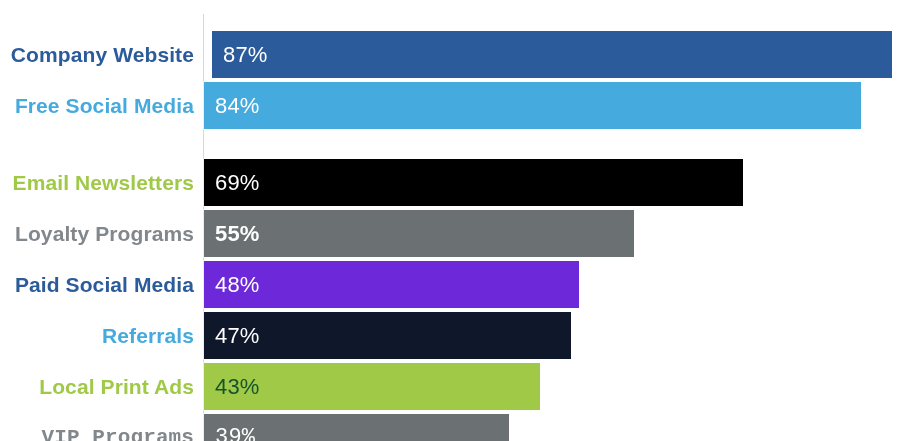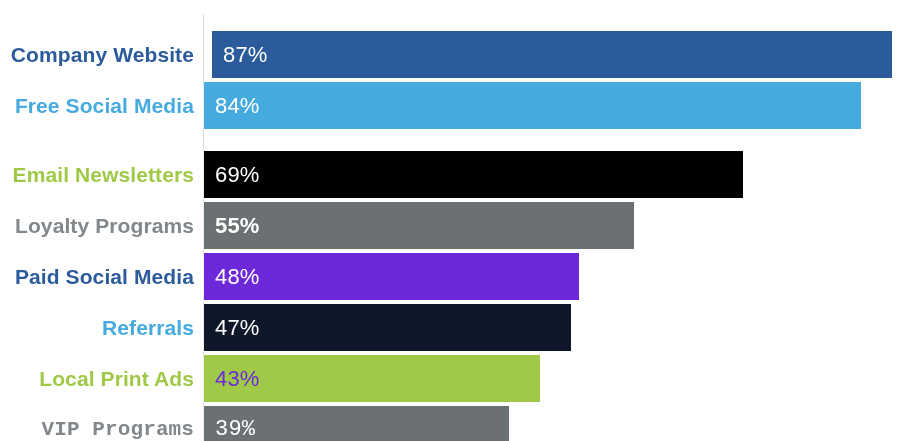--- a/index.html
+++ b/index.html
@@ -86,21 +86,21 @@
 <div id="chart-root">
   <div class="plot-area">
     <div class="axis-line"></div>
     <div class="rows" id="rows">
         <div class="row" style="height: 47px; margin-bottom: 4px; padding-left: 16px;">
           <div class="row-label" style="color: rgb(43, 91, 155);">Company Website</div>
           <div class="bar" style="left: 212px; width: 680px; height: 47px; background: rgb(43, 91, 155);">
             <span class="bar-value" style="line-height: 47px; height: 47px; color: rgb(255, 255, 255);">87%</span>
           </div>
         </div>
-        <div class="row" style="height: 65px; margin-bottom: 4px; border-radius: 17px;">
+        <div class="row" style="height: 65px; margin-bottom: 12px; border-radius: 17px;">
           <div class="row-label" style="color: rgb(69, 170, 222);">Free Social Media</div>
           <div class="bar" style="left: 204px; width: 657px; height: 47px; background: rgb(69, 170, 222);">
             <span class="bar-value" style="line-height: 47px; height: 47px; color: rgb(255, 255, 255);">84%</span>
           </div>
         </div>
         <div class="row" style="height: 47px; margin-bottom: 4px;">
           <div class="row-label" style="color: rgb(159, 201, 71);">Email Newsletters</div>
           <div class="bar" style="left: 204px; width: 539px; height: 47px; background: #000000;">
             <span class="bar-value" style="line-height: 47px; height: 47px; color: rgb(255, 255, 255);">69%</span>
           </div>
@@ -119,21 +119,21 @@
         </div>
         <div class="row" style="height: 47px; margin-bottom: 4px;">
           <div class="row-label" style="color: rgb(69, 170, 222);">Referrals</div>
           <div class="bar" style="left: 204px; width: 367px; height: 47px; background: #0f172a;">
             <span class="bar-value" style="line-height: 47px; height: 47px; color: rgb(255, 255, 255);">47%</span>
           </div>
         </div>
         <div class="row" style="height: 47px; margin-bottom: 4px;">
           <div class="row-label" style="color: rgb(159, 201, 71);">Local Print Ads</div>
           <div class="bar" style="left: 204px; width: 336px; height: 47px; background: rgb(159, 201, 71);">
-            <span class="bar-value" style="line-height: 47px; height: 47px; color: #6d28d9;">43%</span>
+            <span class="bar-value" style="line-height: 47px; height: 47px; color: #14532d;">43%</span>
           </div>
         </div>
         <div class="row" style="height: 47px; margin-bottom: 4px; font-family: Liberation Mono, monospace;">
           <div class="row-label" style="color: rgb(130, 135, 139);">VIP Programs</div>
           <div class="bar" style="left: 204px; width: 305px; height: 47px; background: rgb(107, 112, 115);">
             <span class="bar-value" style="line-height: 47px; height: 47px; color: rgb(255, 255, 255);">39%</span>
           </div>
         </div>
       </div>
   </div>

